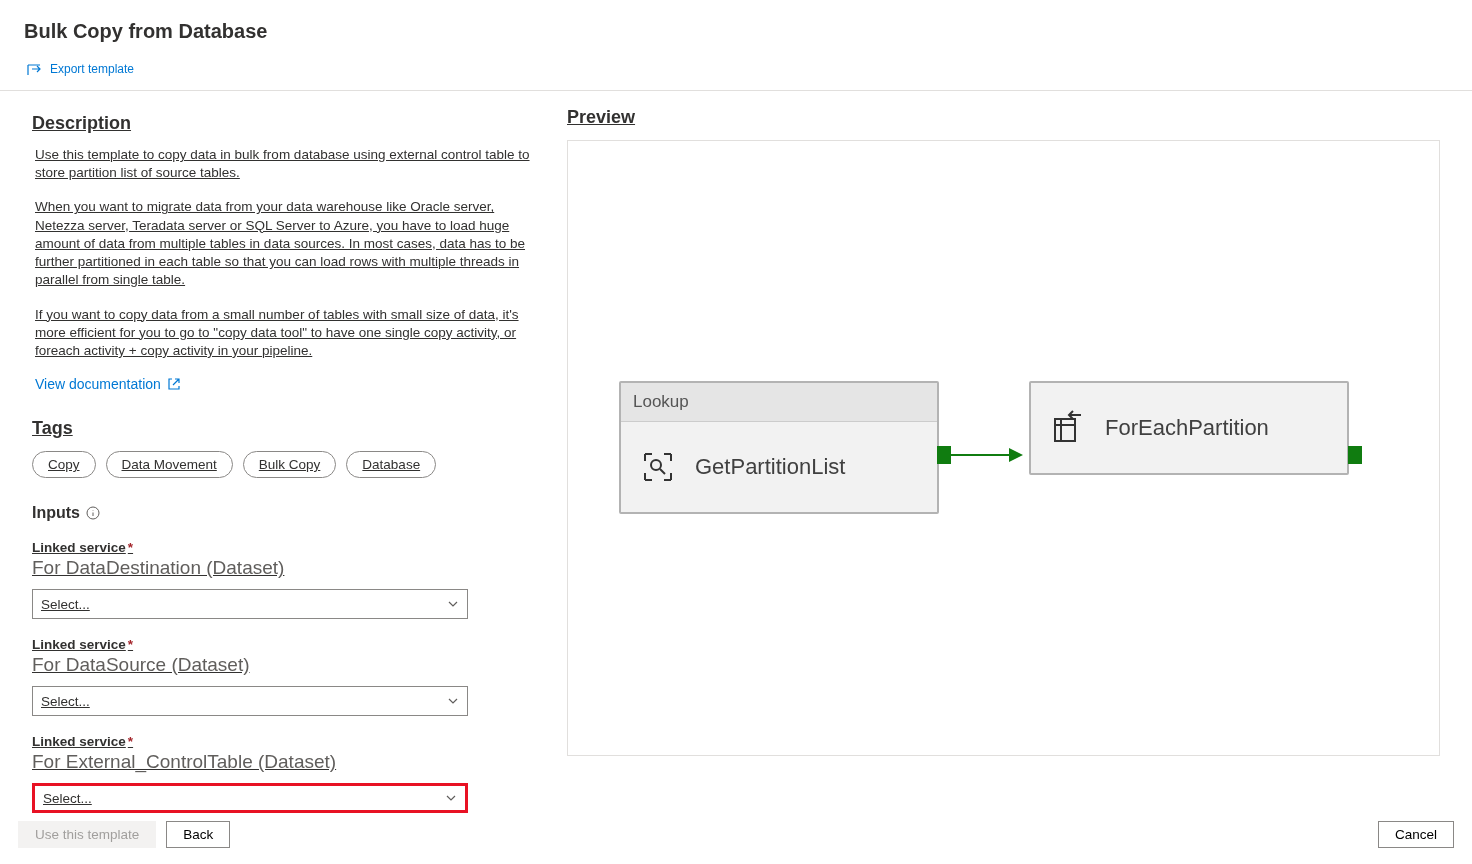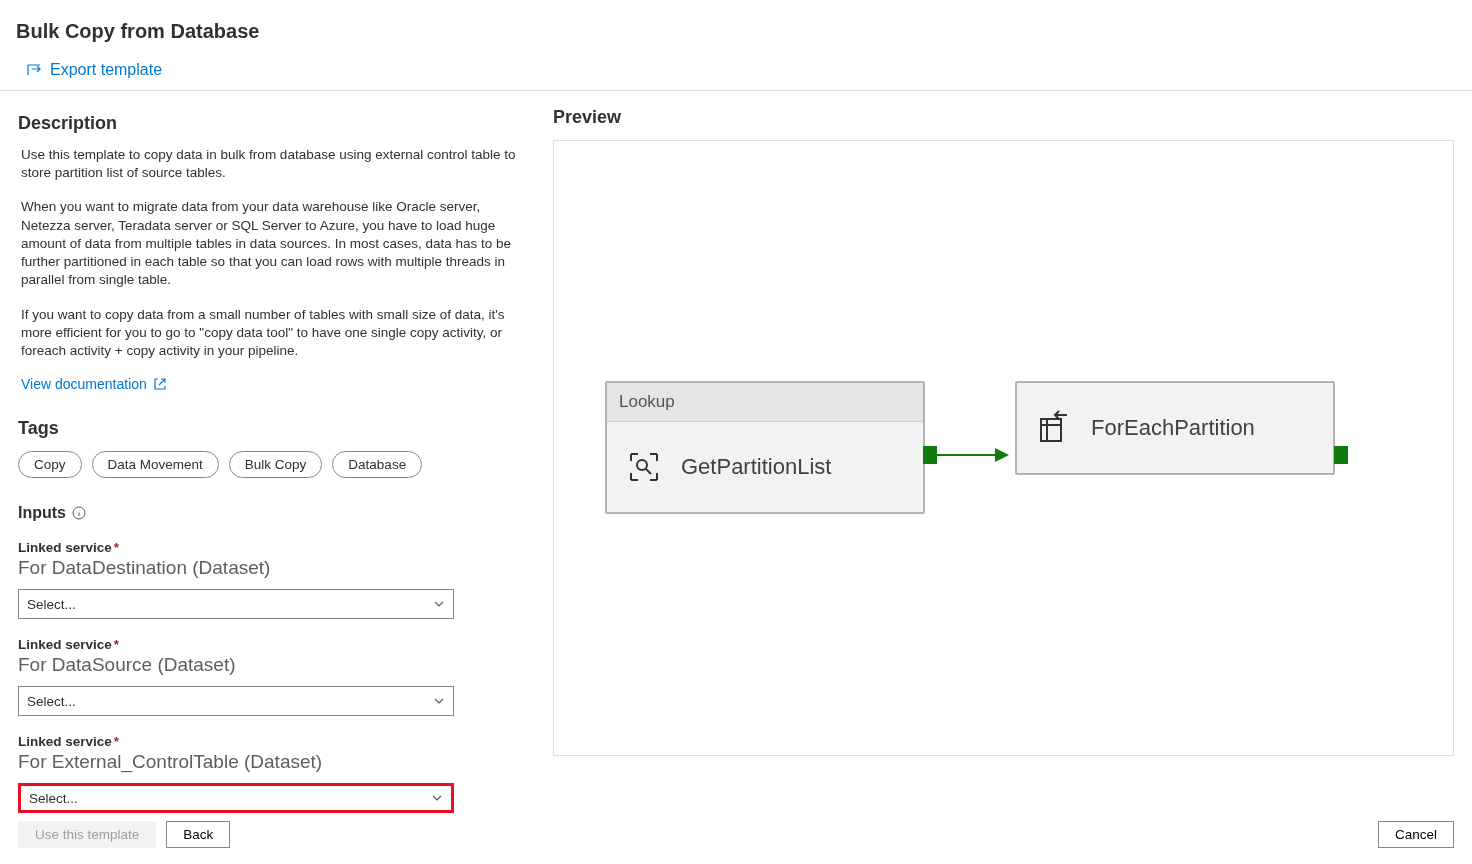--- a/index.html
+++ b/index.html
@@ -10,46 +10,48 @@
     body {
       font-family: 'Segoe UI', -apple-system, sans-serif;
       font-size: 14px;
       color: #323130;
       background: #fff;
       width: 1472px;
       height: 864px;
       position: relative;
     }
     .header {
-      padding: 20px 18px 10px 16px;
+      padding: 20px 18px 10px 24px;
     }
     .page-title {
       font-size: 20px;
       font-weight: 600;
       color: #323130;
     }
     .toolbar {
       padding: 8px 18px 10px 26px;
       border-bottom: 1px solid #e1dfdd;
     }
     .export-link {
       display: inline-flex;
+      align-items: center;
       gap: 8px;
       color: #0078d4;
       text-decoration: none;
-      font-size: 16px;
+      font-size: 12px;
       cursor: pointer;
     }
     .export-icon {
       width: 16px;
       height: 16px;
     }
     .content {
       display: flex;
-      padding: 0 18px;
+      padding: 0 32px;
+      text-decoration: underline;
     }
     .left-pane {
       width: 535px;
       padding-right: 20px;
       padding-top: 22px;
     }
     .right-pane {
       flex: 1;
       padding-top: 16px;
     }

